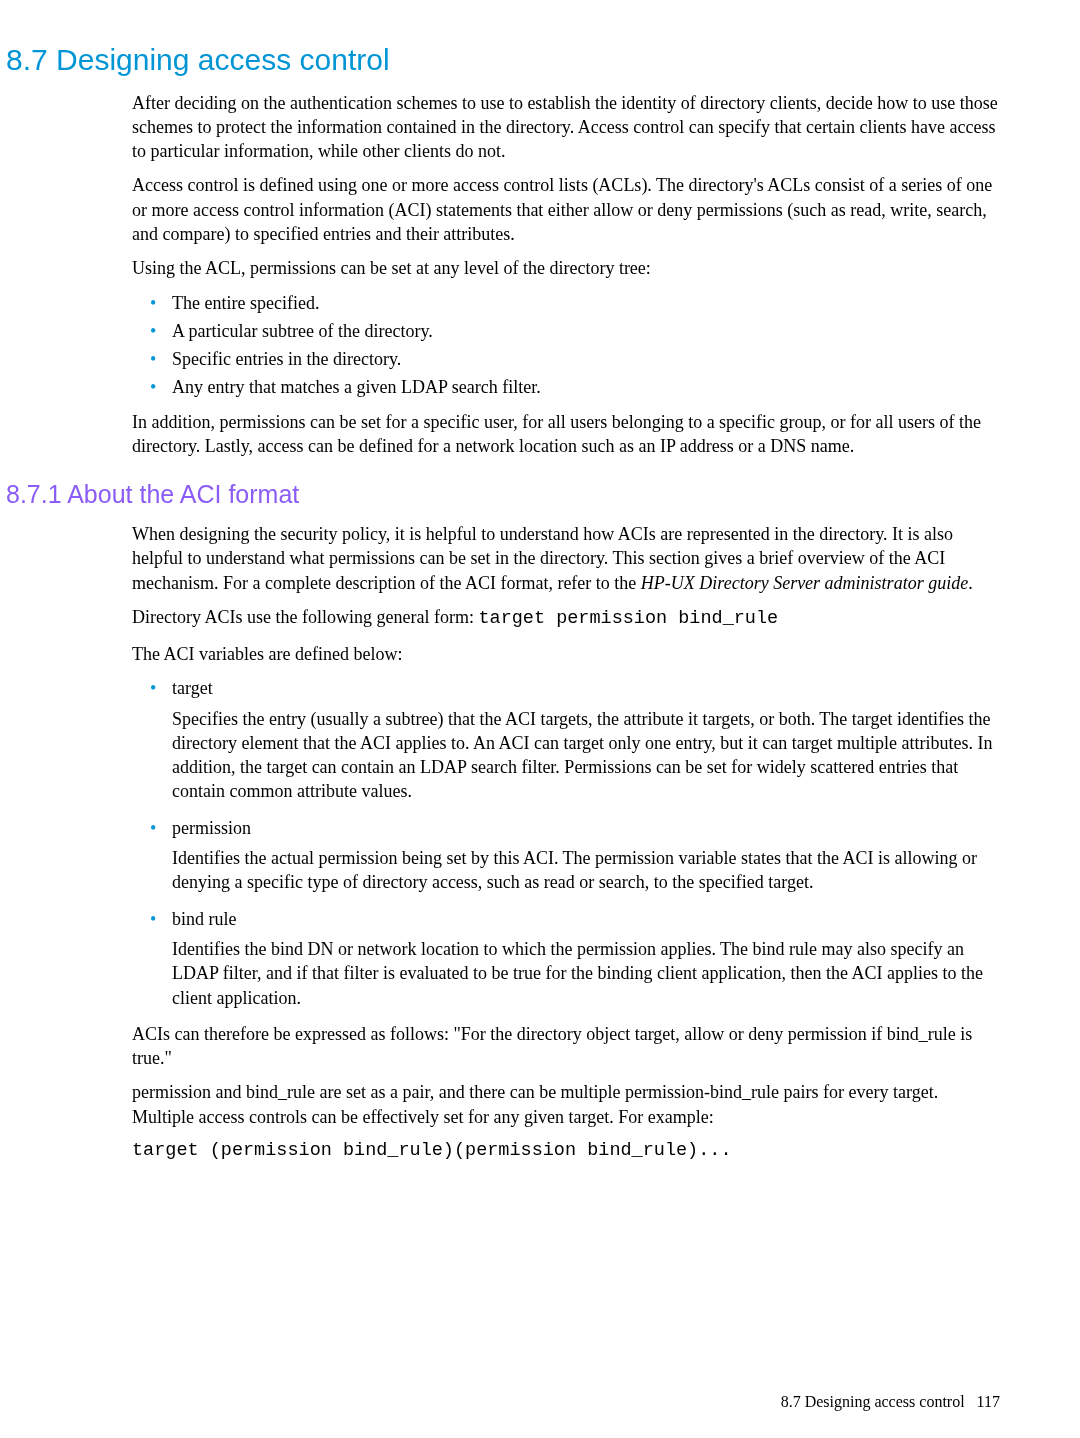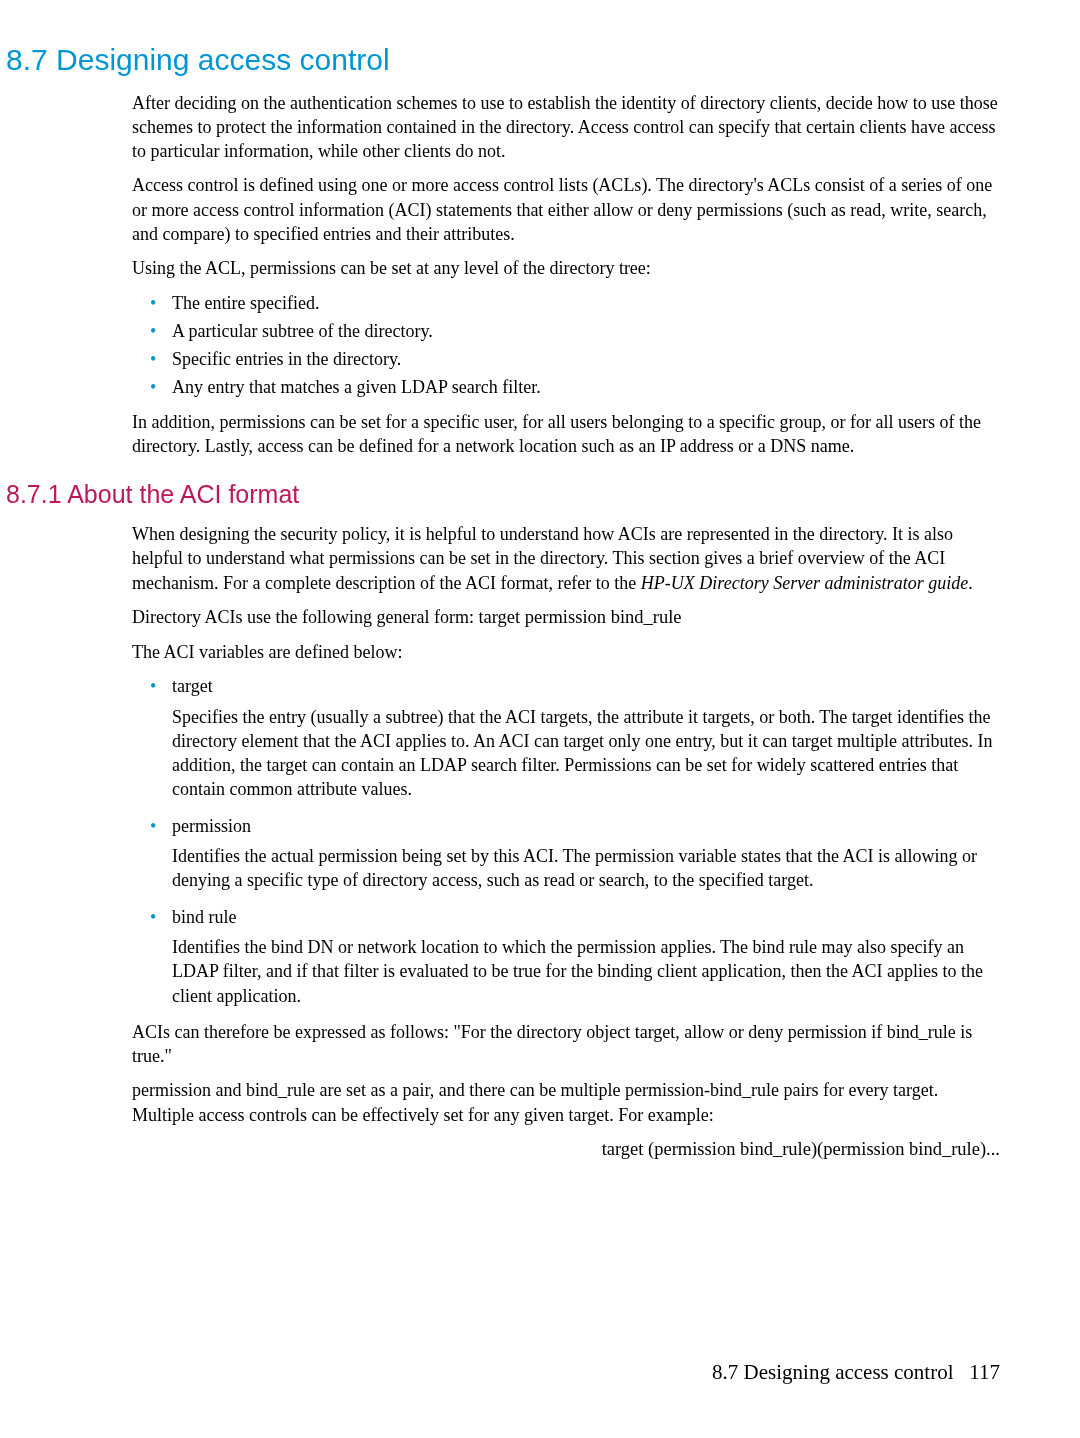--- a/index.html
+++ b/index.html
@@ -20,21 +20,21 @@
     font-family: "Trebuchet MS", "Lucida Sans Unicode", Arial, sans-serif;
     font-weight: 400;
     font-size: 30px;
     color: #0096d6;
     margin: 0 0 10px -74px;
   }
   h2.subsection {
     font-family: "Trebuchet MS", "Lucida Sans Unicode", Arial, sans-serif;
     font-weight: 400;
     font-size: 25px;
-    color: #be185d;
+    color: #8b5cf6;
     margin: 20px 0 8px -74px;
   }
   p {
     margin: 10px 0;
   }
   ul.bullets {
     list-style: none;
     padding-left: 0;
     margin: 10px 0;
   }
@@ -48,35 +48,34 @@
     color: #0096d6;
     position: absolute;
     left: 18px;
     font-size: 18px;
   }
   ul.bullets > li .def {
     display: block;
     margin: 6px 0 12px 0;
   }
   .mono {
-    font-family: Liberation Serif, serif;
+    font-family: Liberation Mono, monospace;
     font-size: 18.5px;
-    text-align: right;
   }
   em.italic {
     font-style: italic;
   }
   .body-indent {
     margin-left: 52px;
   }
   .footer {
     position: absolute;
-    bottom: 52px;
+    bottom: 25px;
     right: 80px;
-    font-size: 21px;
+    font-size: 16px;
     font-family: "Palatino Linotype", "Book Antiqua", Palatino, serif;
   }
   .page-wrap {
     position: relative;
     width: 1080px;
     min-height: 1438px;
     border-radius: 16px;
   }
 </style>
 </head>

